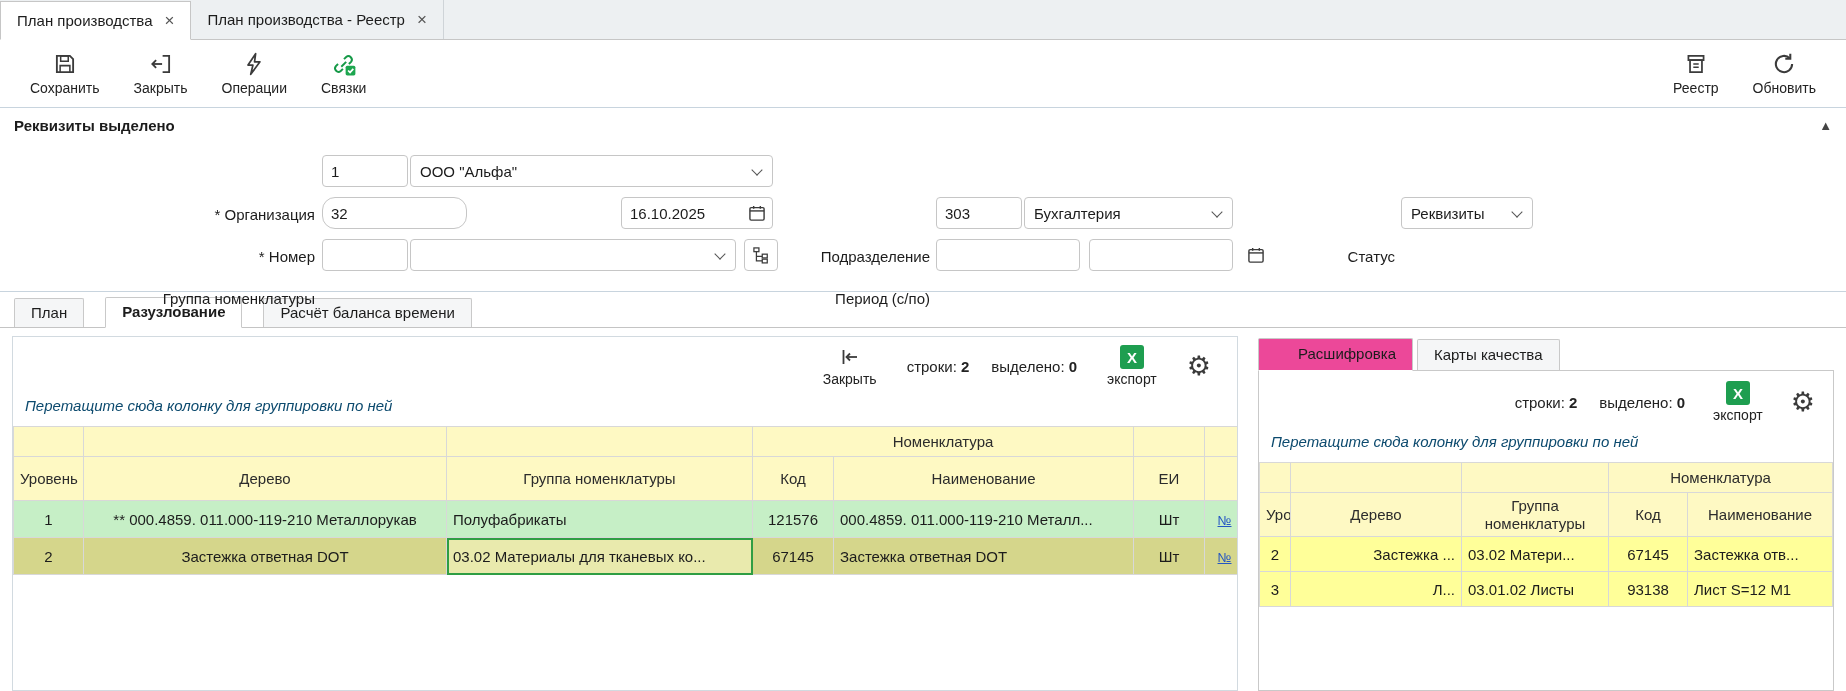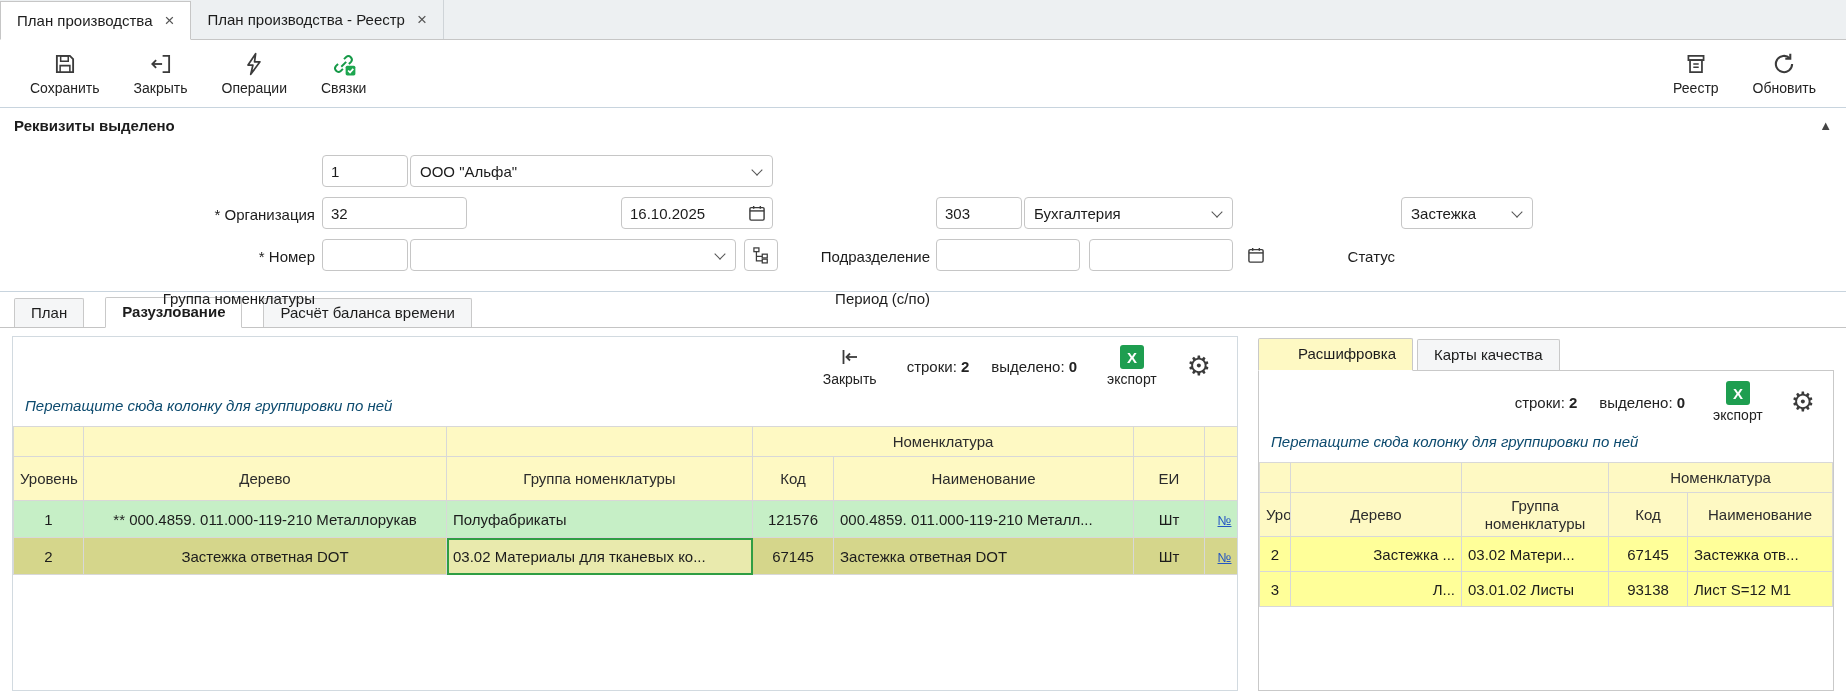--- a/index.html
+++ b/index.html
@@ -83,21 +83,21 @@
   .row-green td { background:#c6efc6; }
   .row-sel td { background:#d5d68b; }
   .cell-focus { background:#e9eaad !important; outline:2px solid #2f9e44; outline-offset:-2px; }
   .row-yellow td { background:#ffff99; }
   .numlink { color:#2456c4; font-size:13px; text-decoration:underline; cursor:pointer; }
   
   .rpanel { flex:1; display:flex; flex-direction:column; min-width:0; }
   .rtabs { display:flex; gap:4px; align-items:flex-end; height:34px; }
   .rtab { padding:6px 16px 7px; border:1px solid #c9c9c9; border-bottom:none;
           background:#f5f6f7; border-radius:2px 2px 0 0; cursor:pointer; white-space:nowrap; }
-  .rtab.active { background:#fef9c3; margin-bottom:-1px; border-bottom:1px solid #fff;
+  .rtab.active { background:#ec4899; margin-bottom:-1px; border-bottom:1px solid #fff;
                  padding-bottom:8px; position:relative; z-index:2;padding-left:39px; }
   .rbox { border:1px solid #c9c9c9; flex:1; background:#fff; overflow:hidden; }
   .rtoolbar { display:flex; justify-content:flex-end; align-items:center; gap:28px;
               padding:10px 18px 2px 10px; }
 </style>
 </head>
 <body>
 
 <div class="app">
 
@@ -171,39 +171,39 @@
     <div class="req-form">
 
       <div class="flabel" style="left:0;top:17px;width:315px">* Организация</div>
       <input class="fi" style="left: 322px; top: 17px; width: 86px;" value="1">
       <div class="fs" style="left:410px;top:17px;width:363px">
         <span>ООО "Альфа"</span>
         <span class="chev"></span>
       </div>
 
       <div class="flabel" style="left:0;top:59px;width:315px">* Номер</div>
-      <input class="fi" style="left: 322px; top: 59px; width: 145px;" value="32">
+      <input class="fi" style="left: 322px; top: 59px; width: 145px; border-radius: 13px;" value="32">
       <div class="flabel" style="left:440px;top:59px;width:172px">Дата тканевых</div>
       <div class="dwrap" style="left:621px;top:59px;width:152px">
         <input class="fi" value="16.10.2025" style="">
         <svg viewBox="0 0 24 24" fill="none" stroke="#3b3b3b" stroke-width="1.7">
           <rect x="3.5" y="5.5" width="17" height="15" rx="1.5"></rect>
             <path d="M3.5 9.5h17"></path>
             <path d="M8 3.5v3.5M16 3.5v3.5"></path>
         </svg>
       </div>
       <div class="flabel" style="left:770px;top:59px;width:160px">Подразделение</div>
       <input class="fi" style="left: 936px; top: 59px; width: 86px;" value="303">
       <div class="fs" style="left:1024px;top:59px;width:209px">
         <span>Бухгалтерия</span>
         <span class="chev"></span>
       </div>
       <div class="flabel" style="left:1290px;top:59px;width:105px">Статус</div>
       <div class="fs" style="left:1401px;top:59px;width:132px">
-        <span>Застежка</span>
+        <span>Реквизиты</span>
         <span class="chev"></span>
       </div>
 
       <div class="flabel" style="left:0;top:101px;width:315px">Группа номенклатуры</div>
       <input class="fi" style="left: 322px; top: 101px; width: 86px;">
       <div class="fs" style="left:410px;top:101px;width:326px">
         <span></span>
         <span class="chev"></span>
       </div>
       <div class="sqbtn" style="left:744px;top:101px">

